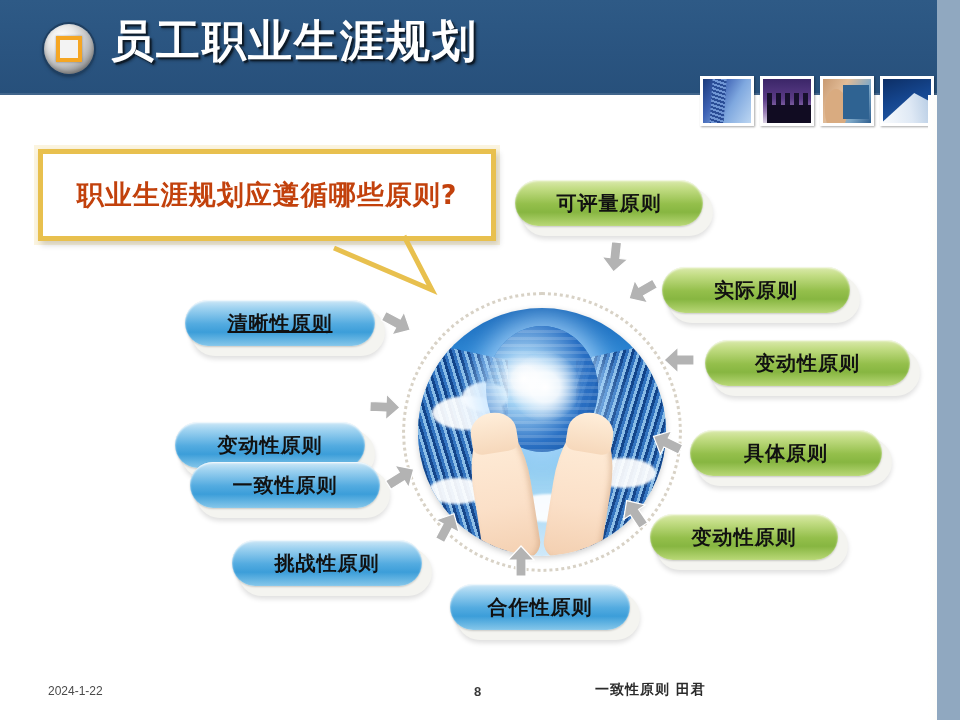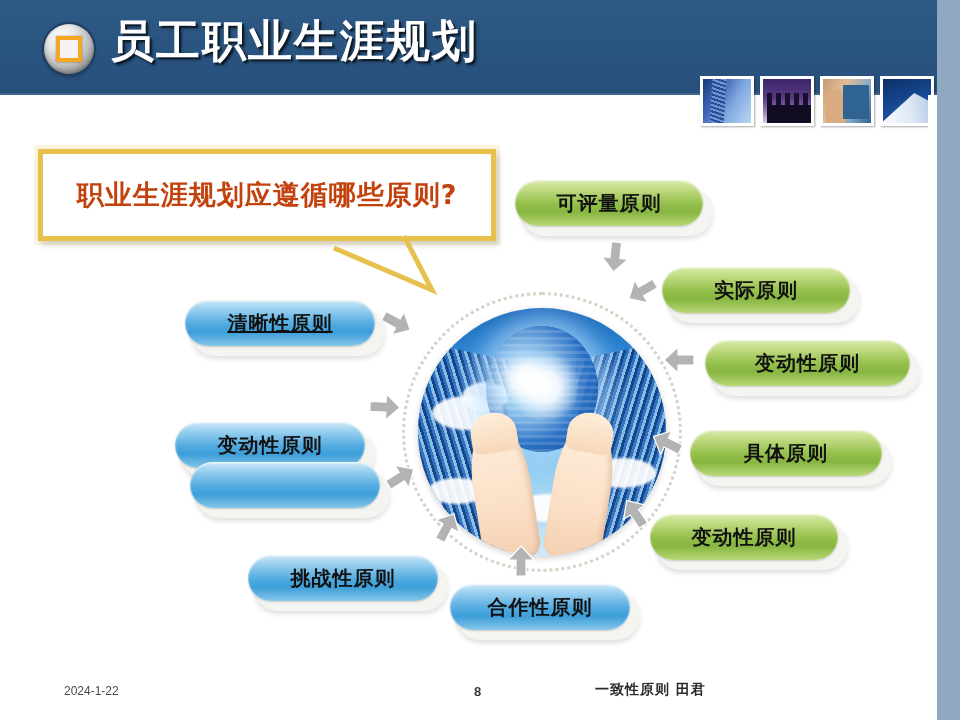--- a/index.html
+++ b/index.html
@@ -168,21 +168,21 @@
     background:linear-gradient(to bottom,#dceaae 0%,#c3dd85 18%,#94bf4b 52%,#87b641 70%,#b9d877 100%);
     box-shadow:inset 0 1px 2px rgba(255,255,255,.85), 0 1px 2px rgba(0,0,0,.18);
   }
 
   
   .arrow{position:absolute;width:34px;height:30px;}
   .arrow svg{display:block;width:100%;height:100%;}
 
   
   .footer-date{
-    position:absolute;left:64px;top:684px;font-size:12px;color:#4a4a4a;
+    position:absolute;left:48px;top:684px;font-size:12px;color:#4a4a4a;
     font-family:"Liberation Sans","DejaVu Sans",sans-serif;
   }
   .footer-page{
     position:absolute;left:474px;top:684px;font-size:13px;font-weight:700;color:#3a3a3a;
     font-family:"Liberation Sans","DejaVu Sans",sans-serif;
   }
   .footer-author{
     position:absolute;left:595px;top:681px;font-size:14px;font-weight:700;color:#2b2b2b;
     font-family:"DejaVu Sans","Liberation Sans",sans-serif;letter-spacing:1px;
   }
@@ -256,27 +256,28 @@
         <div class="pill-face"></div>
         <span class="pill-label">变动性原则</span>
       </div>
       <div class="arrow" style="left: 368px; top: 392px; transform: rotate(2deg);">
         <svg viewBox="0 0 34 30">
           <path d="M2,10 L18,10 L18,2 L32,15 L18,28 L18,20 L2,20 Z" fill="#b3b3b3" stroke="#ffffff" stroke-width="1.2"></path>
         </svg>
       </div>
       <div class="pill blue" style="left: 190px; top: 462px; width: 190px;">
         <div class="pill-face"></div>
+        <span class="pill-label">一致性原则</span>
       </div>
       <div class="arrow" style="left: 384px; top: 462px; transform: rotate(-32deg);">
         <svg viewBox="0 0 34 30">
           <path d="M2,10 L18,10 L18,2 L32,15 L18,28 L18,20 L2,20 Z" fill="#b3b3b3" stroke="#ffffff" stroke-width="1.2"></path>
         </svg>
       </div>
-      <div class="pill blue" style="left: 248px; top: 540px; width: 190px; margin-top: 15px;">
+      <div class="pill blue" style="left: 232px; top: 540px; width: 190px;">
         <div class="pill-face"></div>
         <span class="pill-label">挑战性原则</span>
       </div>
       <div class="arrow" style="left: 430px; top: 512px; transform: rotate(-62deg);">
         <svg viewBox="0 0 34 30">
           <path d="M2,10 L18,10 L18,2 L32,15 L18,28 L18,20 L2,20 Z" fill="#b3b3b3" stroke="#ffffff" stroke-width="1.2"></path>
         </svg>
       </div>
       <div class="pill blue" style="left: 450px; top: 584px; width: 180px;">
         <div class="pill-face"></div>

